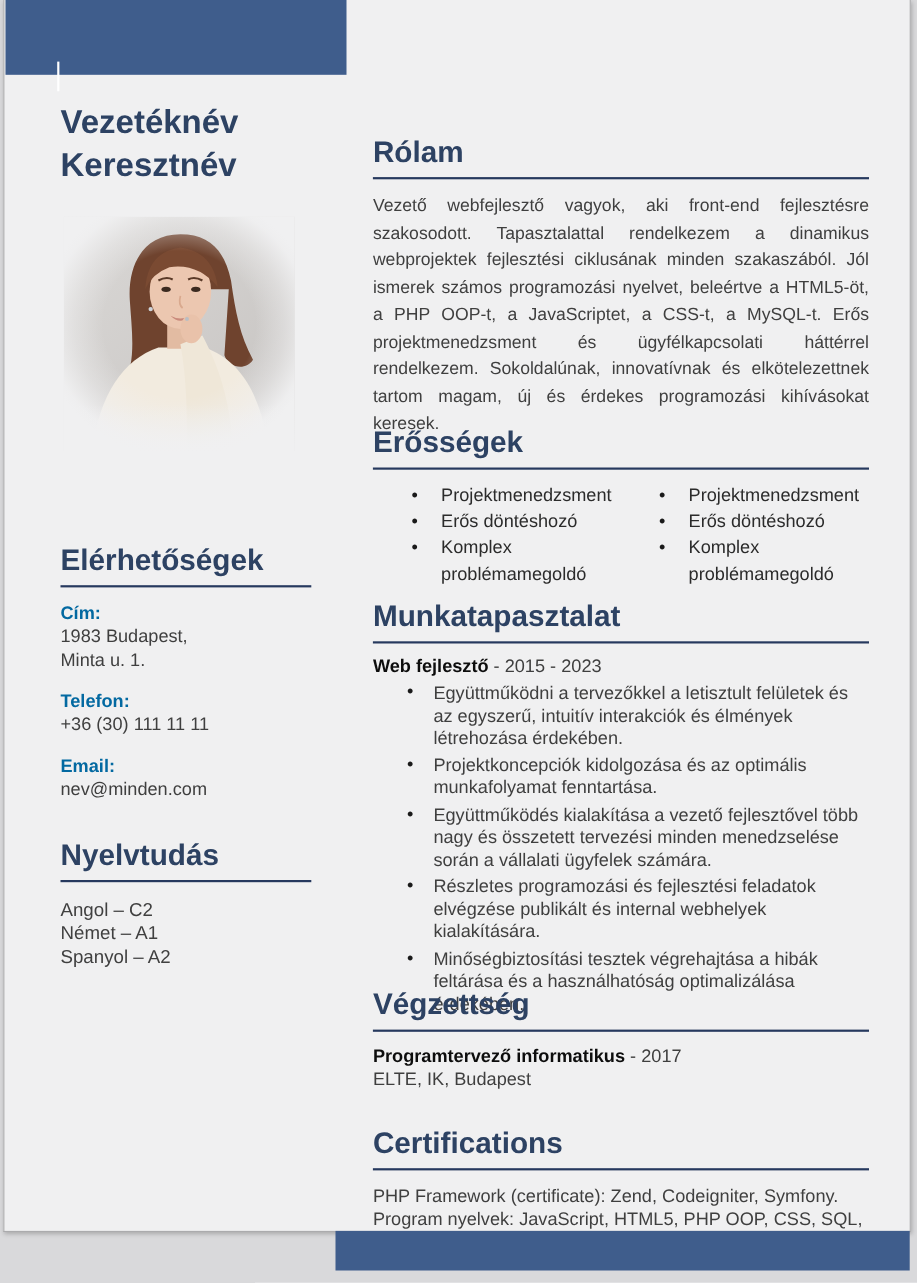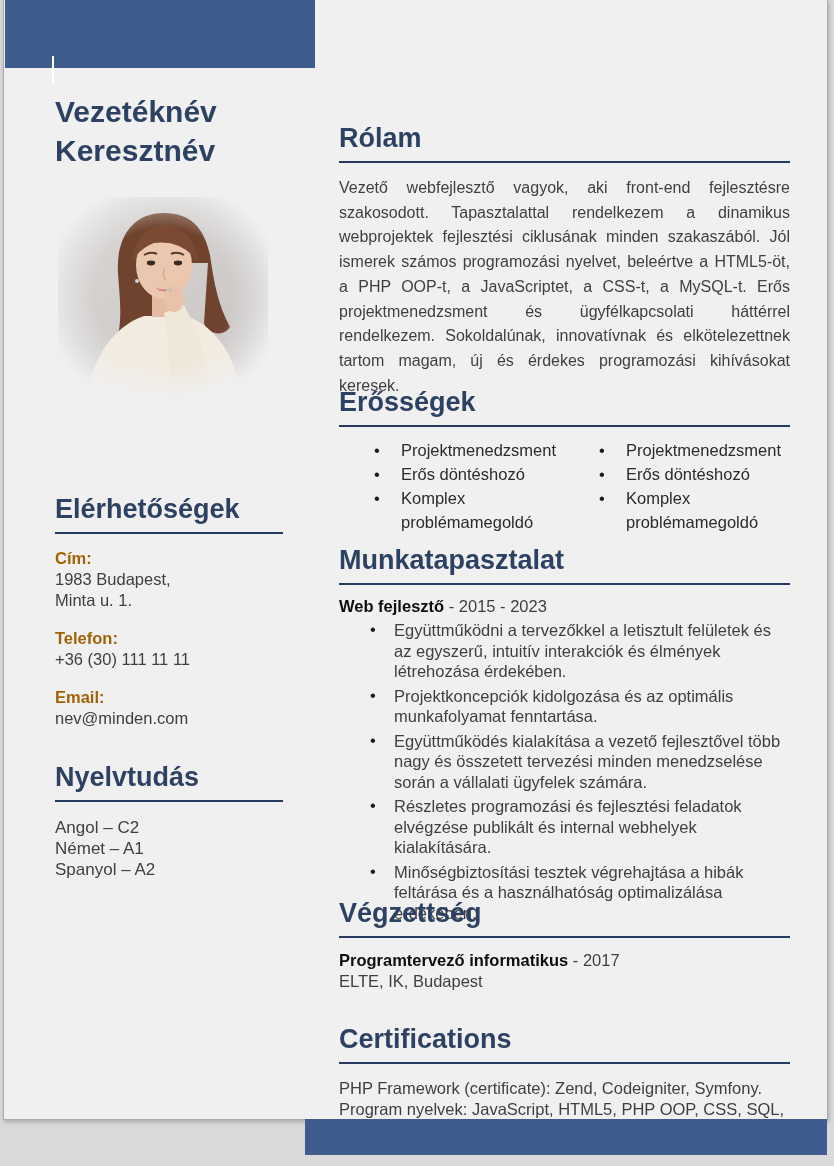--- a/index.html
+++ b/index.html
@@ -73,21 +73,21 @@
   }
   .exp-ul li::before{content:"\2022";position:absolute;left:0;top:-1px;color:#1a1a1a;}
 
   .edu-line{margin-top:12px;font-size:16.5px;line-height:20.5px;color:#3f3f3f;}
   .edu-line + .edu-line{margin-top:0;}
   .cert-line{font-size:16.5px;line-height:20.5px;color:#3f3f3f;}
   .cert-block{margin-top:14px;}
 
   .contact-block{margin-top:14px;}
   .contact-group{margin-bottom:17px;}
-  .contact-label{font-size:16.5px;line-height:21px;font-weight:bold;color:#a16207;}
+  .contact-label{font-size:16.5px;line-height:21px;font-weight:bold;color:#0369a1;}
   .contact-value{font-size:16.5px;line-height:21px;color:#3f3f3f;}
 
   .lang-block{margin-top:15px;}
   .lang-item{font-size:17px;line-height:21px;color:#404040;}
 </style>
 </head>
 <body>
 
 <div class="page">
 

